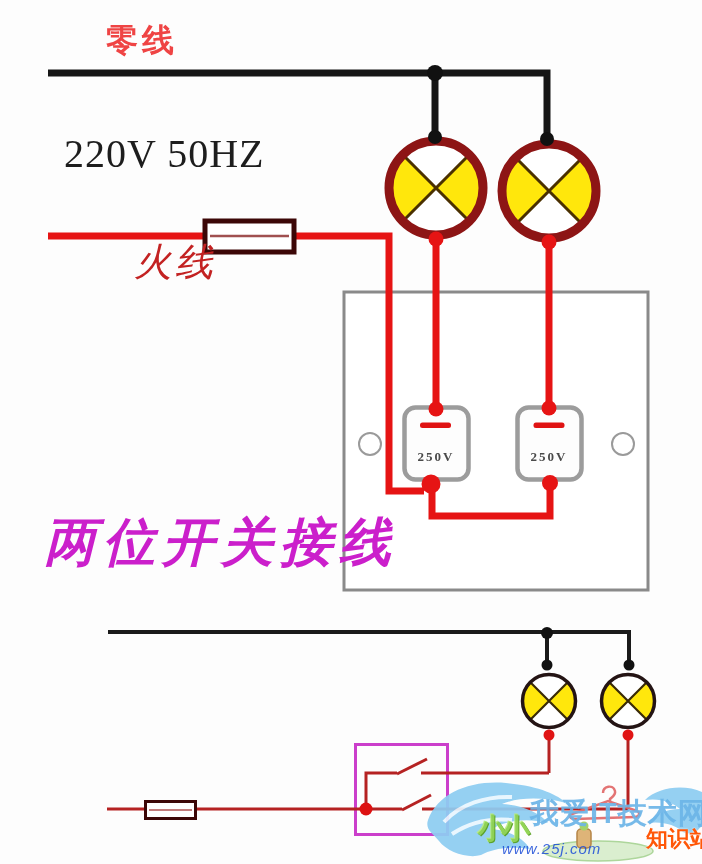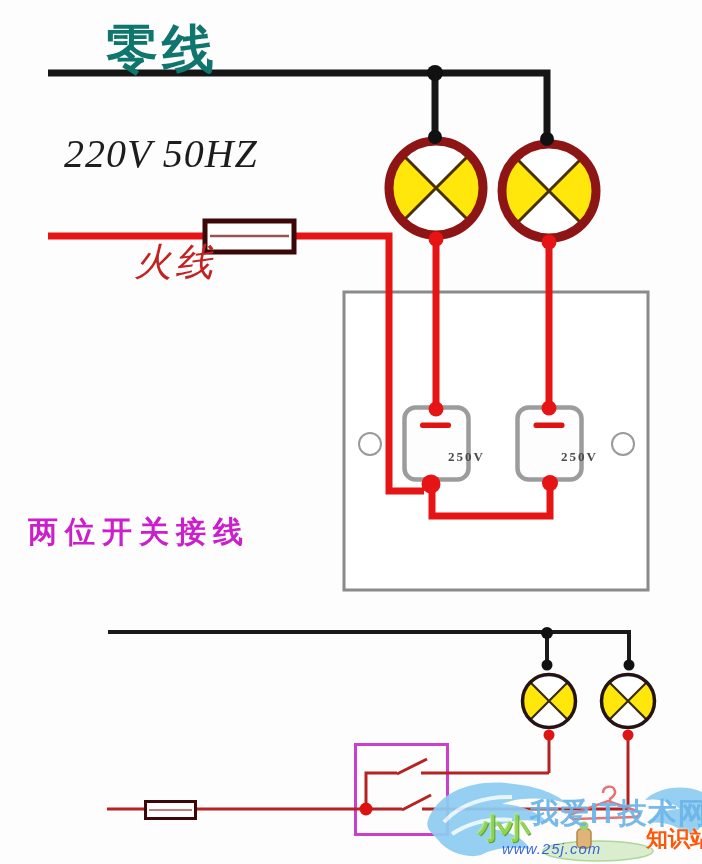--- a/index.html
+++ b/index.html
@@ -1,24 +1,24 @@
 <!DOCTYPE html>
 <html><head>
 <meta charset="utf-8">
 <style>
   html,body{margin:0;padding:0;background:#ffffff;}
   #stage{position:relative;width:702px;height:864px;background:#fdfdfd;overflow:hidden;
          font-family:"Liberation Serif",serif;}
   .t{position:absolute;white-space:nowrap;line-height:1;}
-  .lbl-neutral{left:106px;top:24px;font-size:52px;font-weight:bold;color:#0f766e;letter-spacing:4px;}
-  .lbl-supply{left:64px;top:134px;font-size:40px;color:#1d1d1d;letter-spacing:1px;font-style:italic;}
+  .lbl-neutral{left:106px;top:24px;font-size:32px;font-weight:bold;color:#ef4444;letter-spacing:4px;}
+  .lbl-supply{left:64px;top:134px;font-size:40px;color:#1d1d1d;letter-spacing:1px;}
   .lbl-live{left:134px;top:243px;font-size:38px;font-weight:normal;font-style:italic;color:#c32222;letter-spacing:3px;}
-  .lbl-caption{left:28px;top:517px;font-size:30px;font-weight:bold;color:#cb1fcb;letter-spacing:7px;}
-  .lbl-rating{position:absolute;width:64px;top:449px;font-size:13px;font-weight:bold;
-              color:#4a4a4a;letter-spacing:2px;font-family:"Liberation Serif",serif;padding-left:44px;}
+  .lbl-caption{left:44px;top:517px;font-size:52px;font-weight:bold;font-style:italic;color:#cb1fcb;letter-spacing:7px;}
+  .lbl-rating{position:absolute;width:64px;text-align:center;top:449px;font-size:13px;font-weight:bold;
+              color:#4a4a4a;letter-spacing:2px;font-family:"Liberation Serif",serif;}
   .r1{left:404px;} .r2{left:517px;}
   .wm-site{left:530px;top:799px;font-size:29px;font-weight:bold;color:#6cb5e8;letter-spacing:1px;opacity:.92;
            font-family:"Liberation Sans",sans-serif;}
   .wm-badge{left:646px;top:828px;font-size:22px;font-weight:bold;color:#ff5708;
             text-shadow:0 0 2px #ffffff;font-family:"Liberation Sans",sans-serif;}
   .wm-bubble{left:478px;top:815px;font-size:28px;font-weight:bold;color:#8ed24f;letter-spacing:-4px;
              text-shadow:1px 1px 0 #579f22,-1px -1px 0 #b9ec83;font-family:"Liberation Sans",sans-serif;opacity:.95;}
   .wm-url{left:502px;top:841px;font-size:15px;font-style:italic;color:#1d4ed8;letter-spacing:1px;
           font-family:"Liberation Sans",sans-serif;opacity:.85;}
   svg{position:absolute;left:0;top:0;}

